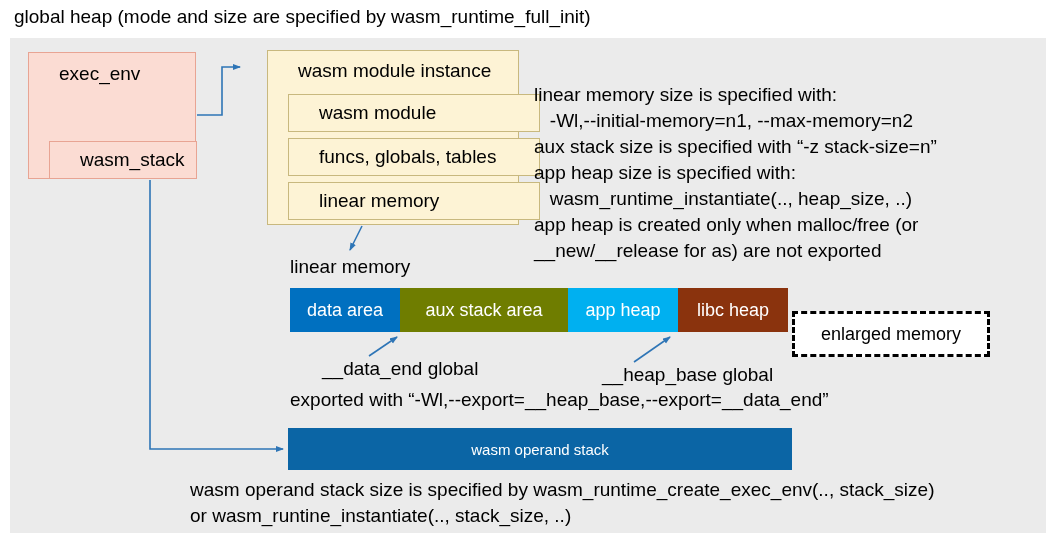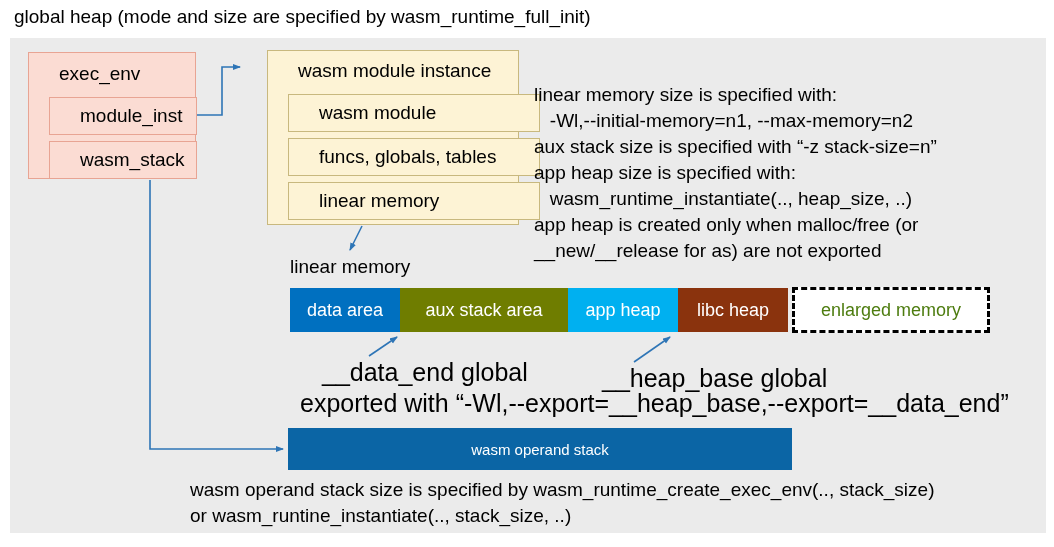--- a/index.html
+++ b/index.html
@@ -40,42 +40,41 @@
 
   .seg { top:288px; height:44px; display:flex; align-items:center; justify-content:center;
          font-size:18px; color:#fff; }
   .seg0 { left:290px; width:110px; }
   .seg1 { left:400px; width:168px; }
   .seg2 { left:568px; width:110px; }
   .seg3 { left:678px; width:110px; }
   .seg4 { left:792px; width:198px; top:287px; height:46px; background:#fff;
           border:3px dashed #000; color:#1f3864; }
 
-  .anno { font-size:25px; }
+  .anno { font-size:19px; }
   .anno-dataend  { left:322px; top:358px; }
   .anno-heapbase { left:602px; top:364px; }
-  .anno-export   { left:300px; top:389px; }
+  .anno-export   { left:290px; top:389px; }
 
   .operand { left:288px; top:428px; width:504px; height:42px; display:flex;
              align-items:center; justify-content:center; color:#fff; font-size:15px; }
 
   .footer { left:190px; top:477px; font-size:19px; line-height:26px; }
 </style>
 </head>
 <body>
 
 <div id="canvas">
 
   <div class="title abs">global heap (mode and size are specified by wasm_runtime_full_init)</div>
 
   <div class="panel abs" style="background-color: rgb(235, 235, 235);"></div>
 
   <div class="exec-env box pink abs" style="background-color: rgb(251, 220, 211);">
     <div class="hdr box-label">exec_env</div>
-    <div class="inner r0 box pink box-label">module_inst</div>
     <div class="inner r1 box pink box-label">wasm_stack</div>
   </div>
 
   <div class="mod-inst box cream abs" style="background-color: rgb(253, 243, 213);">
     <div class="hdr box-label">wasm module instance</div>
     <div class="inner r0 box cream box-label">wasm module</div>
     <div class="inner r1 box cream box-label">funcs, globals, tables</div>
     <div class="inner r2 box cream box-label">linear memory</div>
   </div>
 
@@ -88,21 +87,21 @@
     <div class="line">app heap is created only when malloc/free (or</div>
     <div class="line">__new/__release for as) are not exported</div>
   </div>
 
   <div class="lm-label abs">linear memory</div>
 
   <div class="seg seg1 abs" style="background-color: rgb(111, 125, 0);">aux stack area</div>
   <div class="seg seg0 abs" style="background-color: rgb(0, 112, 192);">data area</div>
   <div class="seg seg3 abs" style="background-color: rgb(138, 51, 13);">libc heap</div>
   <div class="seg seg2 abs" style="background-color: rgb(0, 176, 240);">app heap</div>
-  <div class="seg seg4 abs" style="color: #4d7c0f;">enlarged memory</div>
+  <div class="seg seg4 abs" style="color: #000000; margin-top: 24px;">enlarged memory</div>
 
   <div class="anno anno-dataend abs">__data_end global</div>
   <div class="anno anno-heapbase abs">__heap_base global</div>
   <div class="anno anno-export abs">exported with “-Wl,--export=__heap_base,--export=__data_end”</div>
 
   <div class="operand abs" style="background-color: rgb(11, 101, 165);">wasm operand stack</div>
 
   <div class="footer abs">
     <div>wasm operand stack size is specified by wasm_runtime_create_exec_env(.., stack_size)</div>
     <div>or wasm_runtine_instantiate(.., stack_size, ..)</div>

